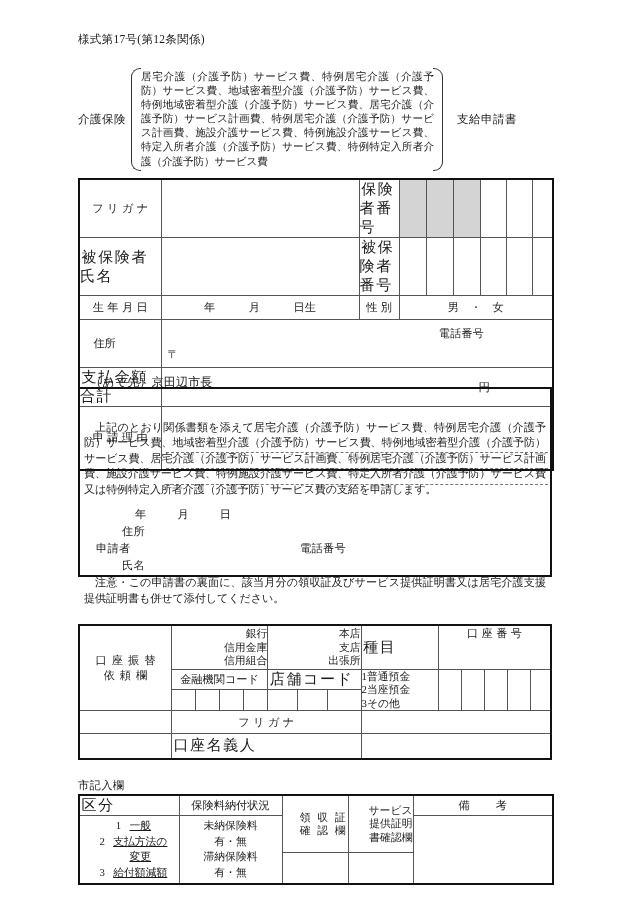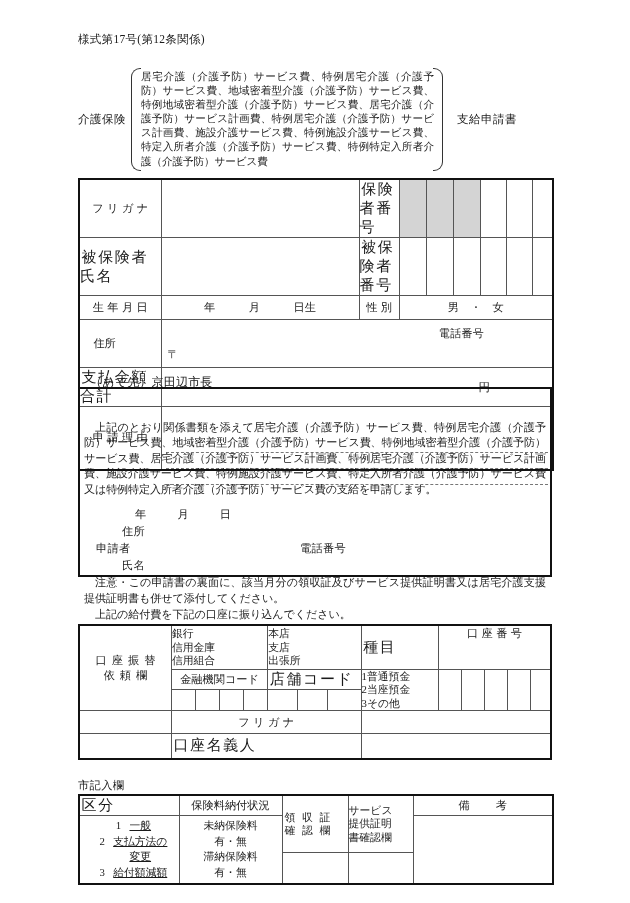--- a/index.html
+++ b/index.html
@@ -230,21 +230,21 @@
     text-indent: 11px;
     letter-spacing: -0.1px;
   }
 
   
   #bank-table { left: 78px; top: 618px; width: 474px; }
   .stack {
     display: block;
     line-height: 13.5px;
     font-size: 10.8px;
-    text-align: left;
+    text-align: right;
   }
   .kind-list {
     text-align: left;
     padding-left: 5px;
     line-height: 14.5px;
     font-size: 10.7px;
   }
 
   
   #city-label {
@@ -394,21 +394,20 @@
   <div id="addressee">（あて先）京田辺市長</div>
   <div id="body-para">上記のとおり関係書類を添えて居宅介護（介護予防）サービス費、特例居宅介護（介護予防）サービス費、地域密着型介護（介護予防）サービス費、特例地域密着型介護（介護予防）サービス費、居宅介護（介護予防）サービス計画費、特例居宅介護（介護予防）サービス計画費、施設介護サービス費、特例施設介護サービス費、特定入所者介護（介護予防）サービス費又は特例特定入所者介護（介護予防）サービス費の支給を申請します。</div>
 
   <div class="sig" id="sig-date">年　月　日</div>
   <div class="sig" id="sig-addr">住所</div>
   <div class="sig" id="sig-appl">申請者</div>
   <div class="sig" id="sig-tel">電話番号</div>
   <div class="sig" id="sig-name">氏名</div>
 
   <div id="note-1">注意・この申請書の裏面に、該当月分の領収証及びサービス提供証明書又は居宅介護支援提供証明書も併せて添付してください。</div>
-  <div id="note-2">上記の給付費を下記の口座に振り込んでください。</div>
 
   <table class="tbl outer" id="bank-table">
     <colgroup>
       <col style="width:92px">
       <col style="width:24px">
         <col style="width:24px">
         <col style="width:24px">
         <col style="width:24px">
       <col style="width:30px">
         <col style="width:30px">

